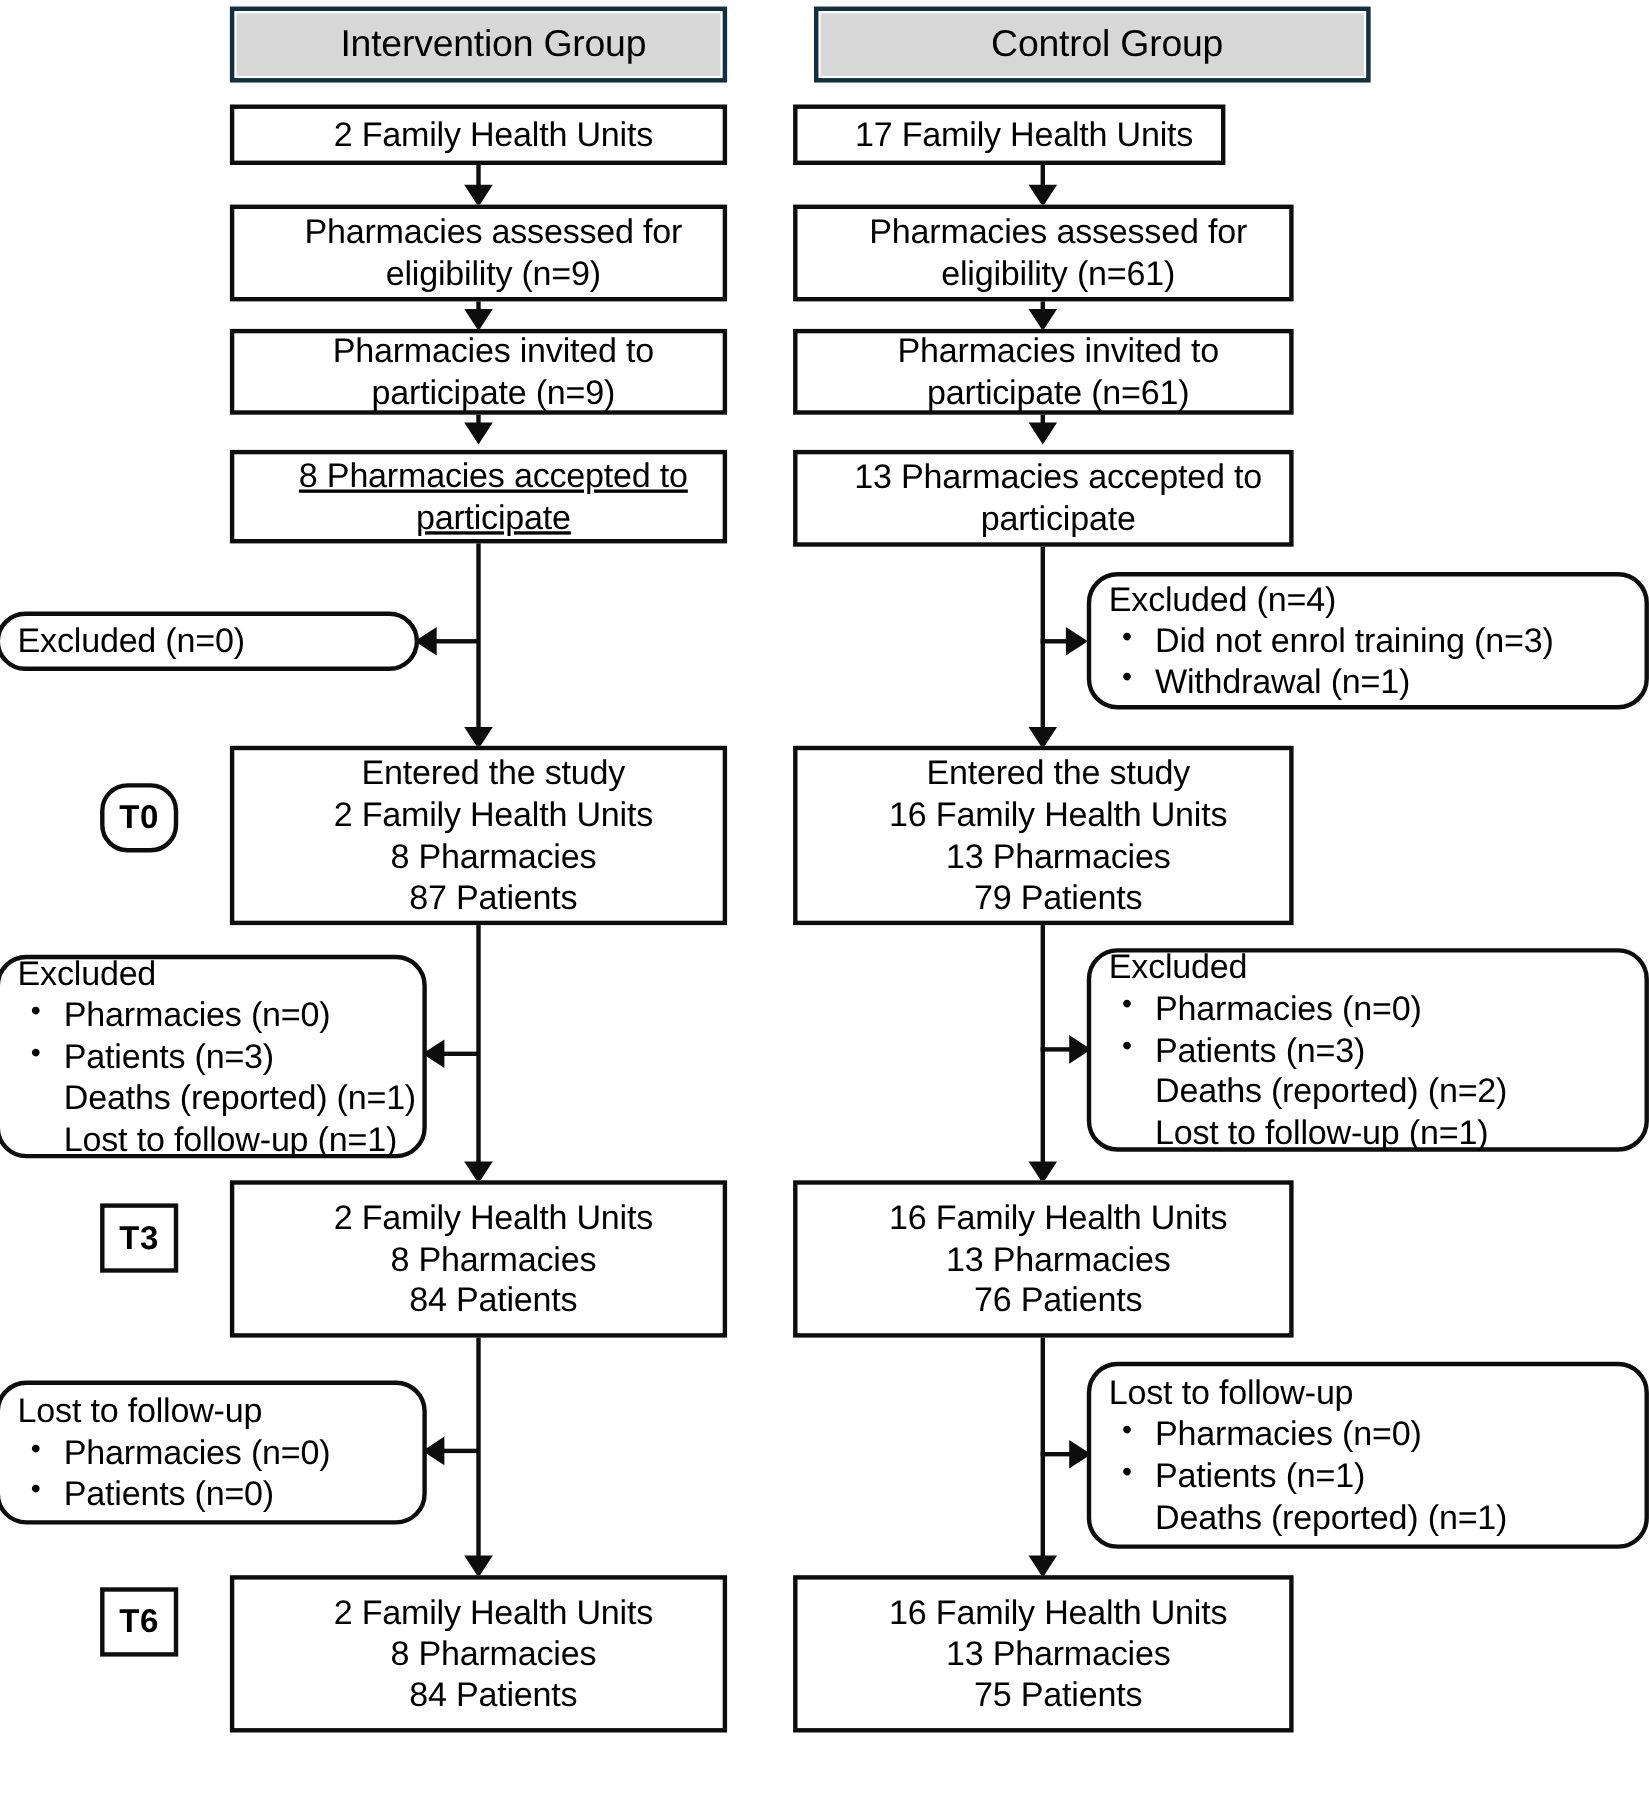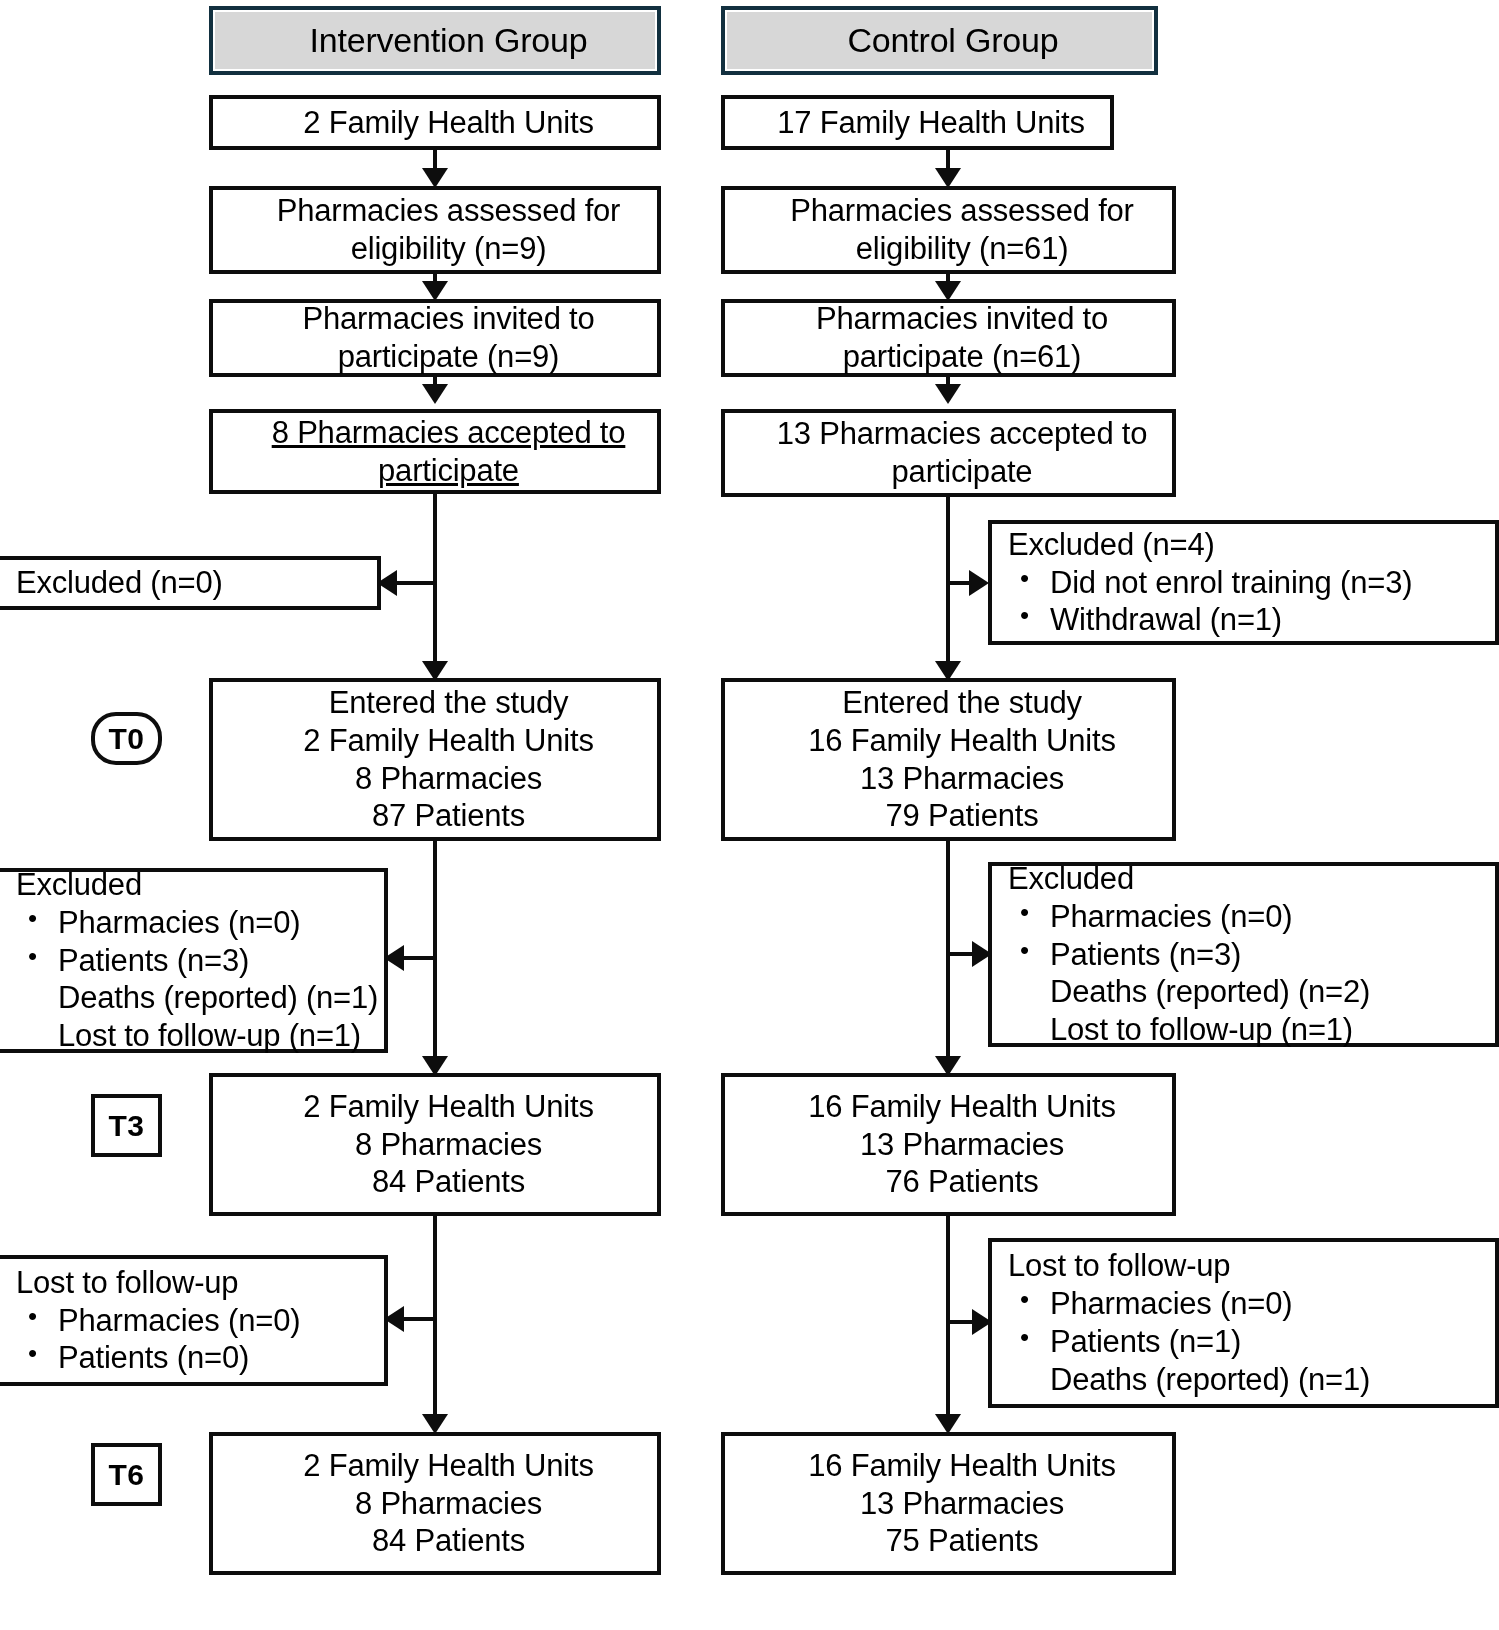--- a/index.html
+++ b/index.html
@@ -27,21 +27,21 @@
     background: #ffffff;
     display: flex;
     flex-direction: column;
     justify-content: center;
     font-size: 31px;
     line-height: 1.22;
     letter-spacing: -0.2px;
     padding-left: 27px;
   }
   .box.center { align-items: center; text-align: center; }
-  .box.left   { align-items: flex-start; text-align: left; padding-left: 16px; }
+  .box.left   { align-items: flex-start; text-align: left; padding-left: 16px; border-radius: 28px; }
 
   .header-box {
     background: #d7d7d7;
     border: 4px solid #12303f;
     box-shadow: inset 0 0 0 2px #ffffff;
     font-size: 34px;
   }
 
   .tag-box {
     position: absolute;
@@ -113,21 +113,21 @@
 </style>
 </head>
 <body>
 
 <div id="canvas">
 
   <div class="box header-box center" style="left:209px; top:6px; width:452px; height:69px;">
     <div class="line">Intervention Group</div>
   </div>
 
-  <div class="box header-box center" style="left:721px; top:6px; width:437px; height:69px;">
+  <div class="box header-box center" style="left:740px; top:6px; width:506px; height:69px;">
     <div class="line">Control Group</div>
   </div>
 
   <div class="box center" style="left:209px; top:95px; width:452px; height:55px;">
     <div class="line">2 Family Health Units</div>
   </div>
 
   <div class="vline" style="left:433px; top:150px; height:24px;"></div>
   <div class="arrow-down" style="left:422px; top:168px;"></div>
 
@@ -154,21 +154,21 @@
 
   <div class="vline" style="left:433px; top:494px; height:184px;"></div>
   <div class="hline" style="left:393px; top:581px; width:42px;"></div>
   <div class="arrow-left" style="left:377px; top:570px;"></div>
   <div class="arrow-down" style="left:422px; top:661px;"></div>
 
   <div class="box left" style="left:-4px; top:556px; width:385px; height:54px;">
     <div class="line">Excluded (n=0)</div>
   </div>
 
-  <div class="tag-box" style="left:91px; top:712px; width:71px; height:53px;border-radius:25px;">
+  <div class="tag-box" style="left:91px; top:712px; width:71px; height:63px;border-radius:25px;">
     <span>T0</span>
   </div>
 
   <div class="box center" style="left:209px; top:678px; width:452px; height:163px;">
     <div class="line">Entered the study</div>
     <div class="line">2 Family Health Units</div>
     <div class="line">8 Pharmacies</div>
     <div class="line">87 Patients</div>
   </div>
 

